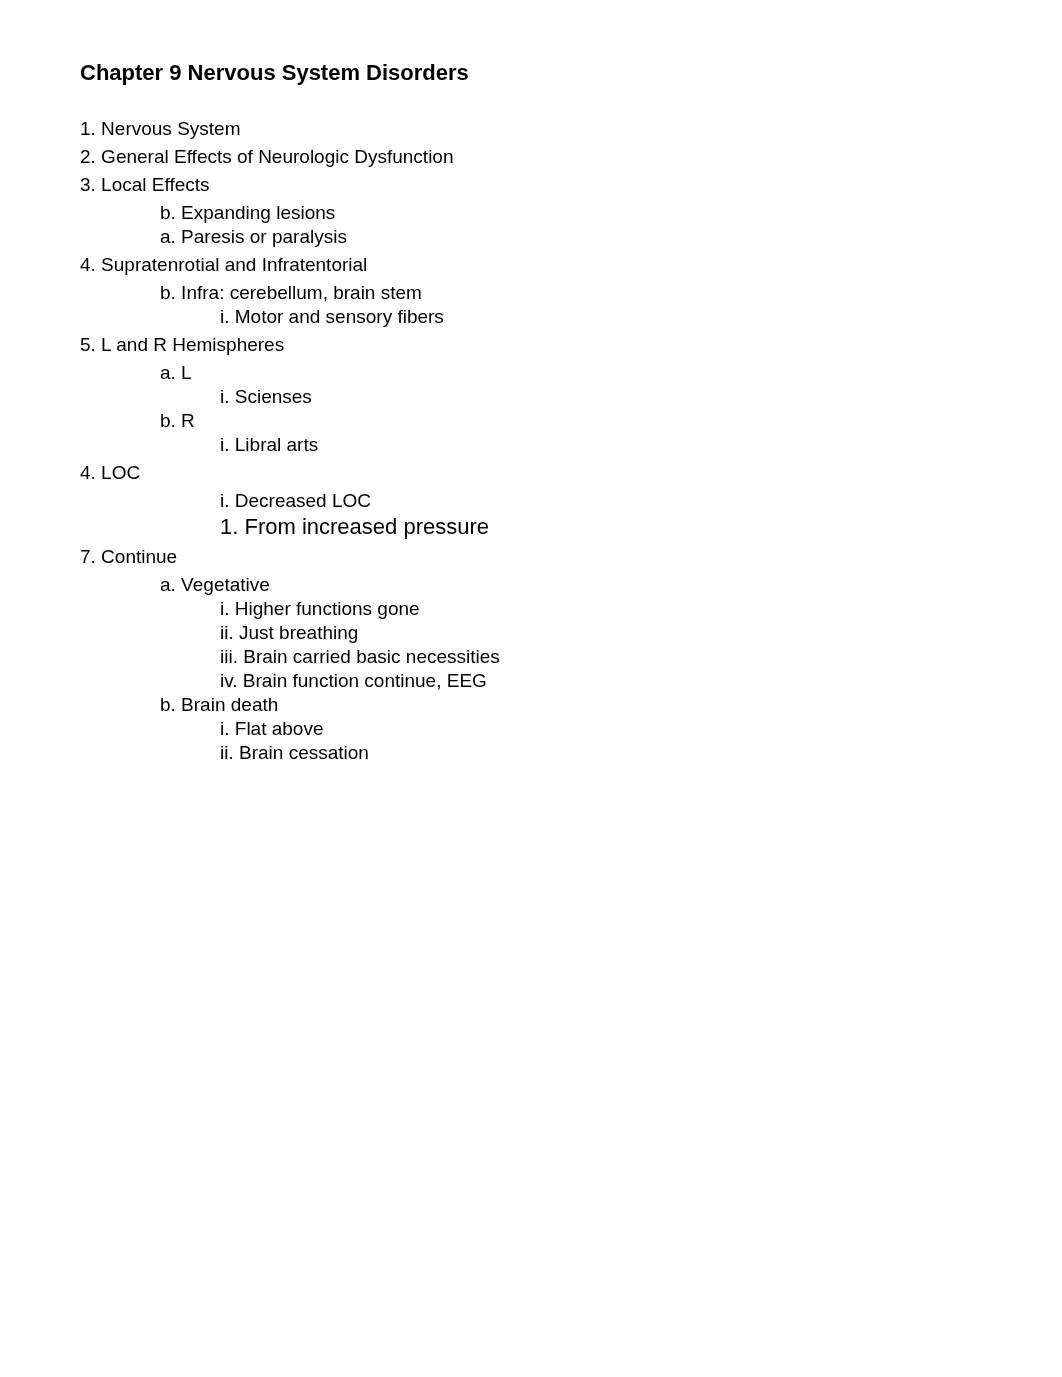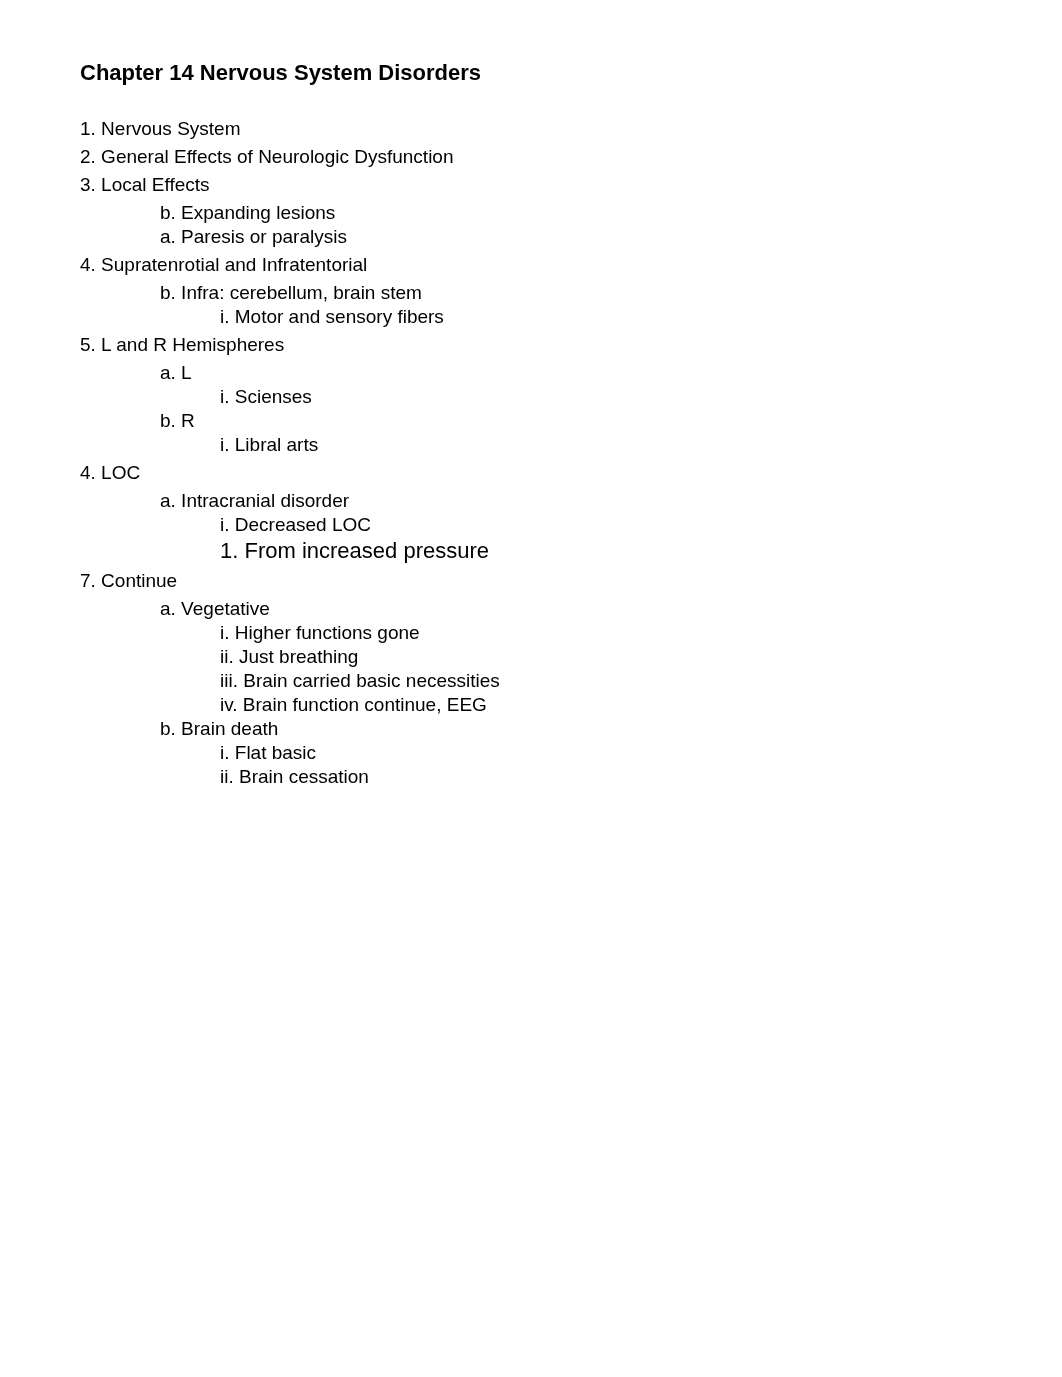--- a/index.html
+++ b/index.html
@@ -47,21 +47,21 @@
       font-size: 22px;
     }
 
     .section {
       margin-bottom: 6px;
     }
   </style>
 </head>
 <body>
 
-<div class="page-title">Chapter 14 Nervous System Disorders</div>
+<div class="page-title">Chapter 9 Nervous System Disorders</div>
 
 <div>
 
   <div class="section">
     <div class="level-1">1. Nervous System</div>
   </div>
 
   <div class="section">
     <div class="level-1">2. General Effects of Neurologic Dysfunction</div>
   </div>
@@ -81,32 +81,31 @@
   <div class="section">
     <div class="level-1">5. L and R Hemispheres</div>
     <div class="level-a">a. L</div>
     <div class="level-i">i.  Scienses</div>
     <div class="level-a">b. R</div>
     <div class="level-i">i.  Libral arts</div>
   </div>
 
   <div class="section">
     <div class="level-1">4. LOC</div>
-    <div class="level-a">a. Intracranial disorder</div>
     <div class="level-i">i.  Decreased LOC</div>
     <div class="level-1num">1. From increased pressure</div>
   </div>
 
   <div class="section">
     <div class="level-1">7. Continue</div>
 
     <div class="level-a">a. Vegetative</div>
     <div class="level-i">i.  Higher functions gone</div>
     <div class="level-i">ii.  Just breathing</div>
     <div class="level-i">iii.  Brain carried basic necessities</div>
     <div class="level-i">iv.  Brain function continue, EEG</div>
 
     <div class="level-a">b. Brain death</div>
-    <div class="level-i">i.  Flat basic</div>
+    <div class="level-i">i.  Flat above</div>
     <div class="level-i">ii.  Brain cessation</div>
   </div>
 
 </div>
 
 </body></html>

